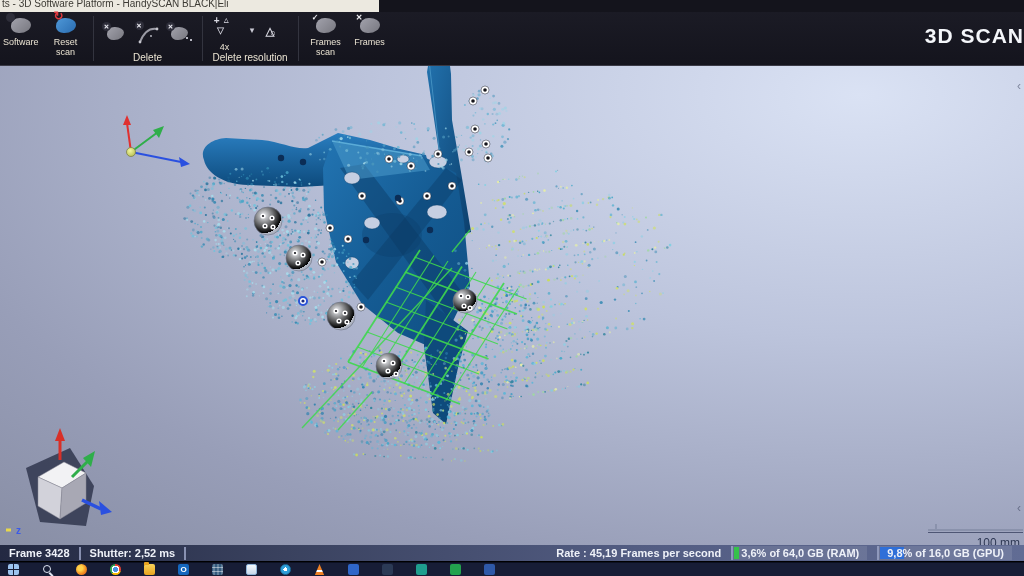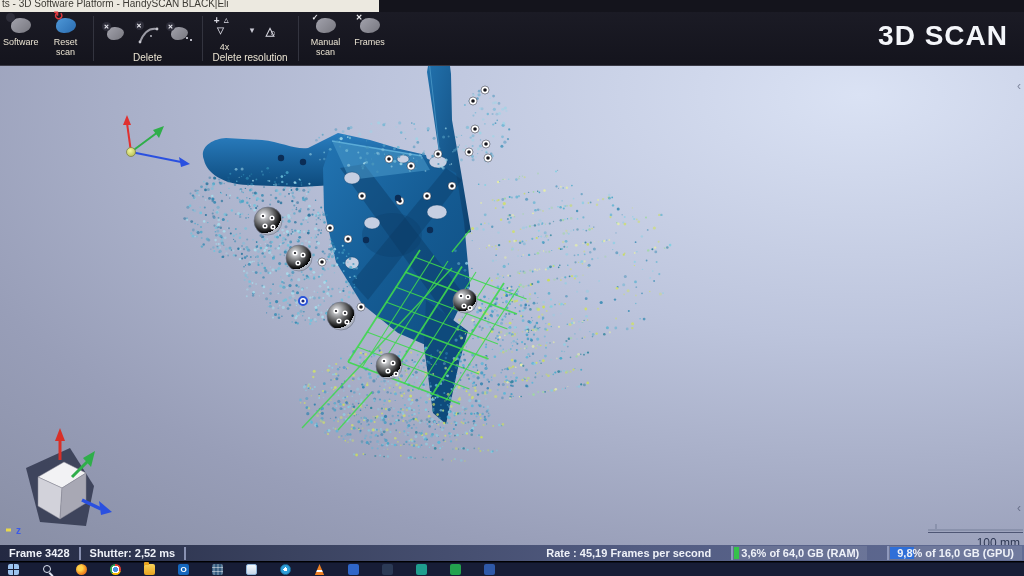--- a/index.html
+++ b/index.html
@@ -46,37 +46,37 @@
   .res-icon{position:relative;width:28px;height:32px;}
   .ri-plus{position:absolute;left:0;top:-3px;font-size:10px;font-weight:bold;color:#d9d9e2;}
   .ri-tu{position:absolute;left:10px;top:-4px;font-size:10px;color:#d9d9e2;}
   .ri-td{position:absolute;left:3px;top:3px;font-size:15px;color:#d9d9e2;}
   .ri-mult{position:absolute;left:6px;bottom:-2px;font-size:9px;color:#eae3d2;}
   .caret{font-size:9px;color:#c9c9d4;margin-top:-8px;}
   .res-icon2{position:relative;width:24px;height:26px;margin-top:-4px;}
   .ri2-t{position:absolute;left:3px;top:0px;font-size:19px;color:#d9d9e2;}
   .ri2-c{position:absolute;left:8px;top:9px;font-size:9px;color:#d9d9e2;}
 
-  .brand{margin-left:auto;align-self:center;margin-right:16px;margin-top:-6px;
-    font-size:28px;font-weight:800;letter-spacing:1px;color:#f4f6fa;white-space:nowrap;}
+  .brand{margin-left:auto;align-self:center;margin-right:0;margin-top:-6px;
+    font-size:21px;font-weight:800;letter-spacing:1px;color:#f4f6fa;white-space:nowrap;}
 
   
   .viewport{position:absolute;top:66px;left:0;width:1024px;height:479px;
     background:radial-gradient(130% 140% at 84% 6%,#dae2f4 0%,#bcc4dc 36%,#989eb8 72%,#83899f 100%);}
   .viewport svg{position:absolute;inset:0;}
   .chev{position:absolute;right:3px;font-size:12px;color:#2e3650;opacity:.5;line-height:1;}
 
   
   .statusbar{position:absolute;top:545px;left:0;width:1024px;height:16px;
     background:linear-gradient(90deg,#232942 0%,#3a425f 28%,#525c82 62%,#616c94 100%);
     display:flex;align-items:center;font-size:11px;font-weight:bold;color:#eef1f8;
     box-sizing:border-box;}
   .sb-seg{padding:0 9px;white-space:nowrap;}
   .sb-div{width:2px;height:13px;background:#9fa8c8;opacity:.8;}
-  .sb-right{margin-left:auto;display:flex;align-items:center;gap:20px;padding-right:2px;}
+  .sb-right{margin-left:auto;display:flex;align-items:center;gap:10px;padding-right:12px;}
   .sb-box{position:relative;padding:1px 8px;background:rgba(255,255,255,.10);
     border-left:2px solid #8f99bc;white-space:nowrap;}
   .usage{position:absolute;left:1px;top:1px;bottom:1px;width:0;}
   .usage.ram{background:#35c24a;}
   .usage.gpu{background:#2f6fd8;}
   .sb-txt{position:relative;margin-top:12px;}
 
   
   .taskbar{position:absolute;top:562px;left:0;width:1024px;height:14px;background:#171d36;
     border-top:1px solid #0b0f20;display:flex;align-items:center;gap:23px;
@@ -186,21 +186,21 @@
     </div>
     <span class="tb-group-label">Delete resolution</span>
   </div>
 
   <div class="tb-sep"></div>
 
   <div class="tb-btn">
     <div class="blob">
       <span class="badge plain">✓</span>
     </div>
-    <span class="tb-label">Manual scan</span>
+    <span class="tb-label">Frames scan</span>
   </div>
 
   <div class="tb-btn">
     <div class="blob">
       <span class="badge plain">✕</span>
     </div>
     <span class="tb-label">Frames</span>
   </div>
 
   <div class="brand">3D SCAN</div>

